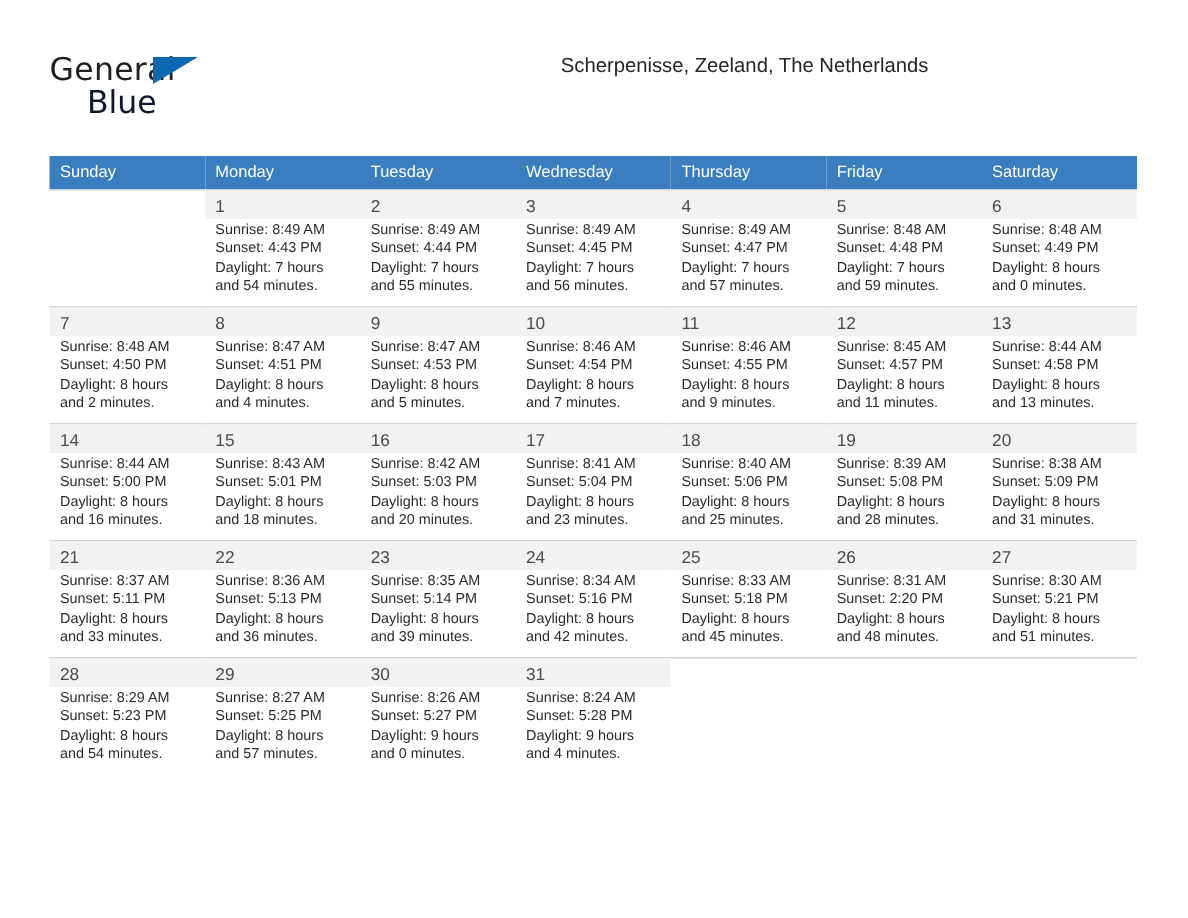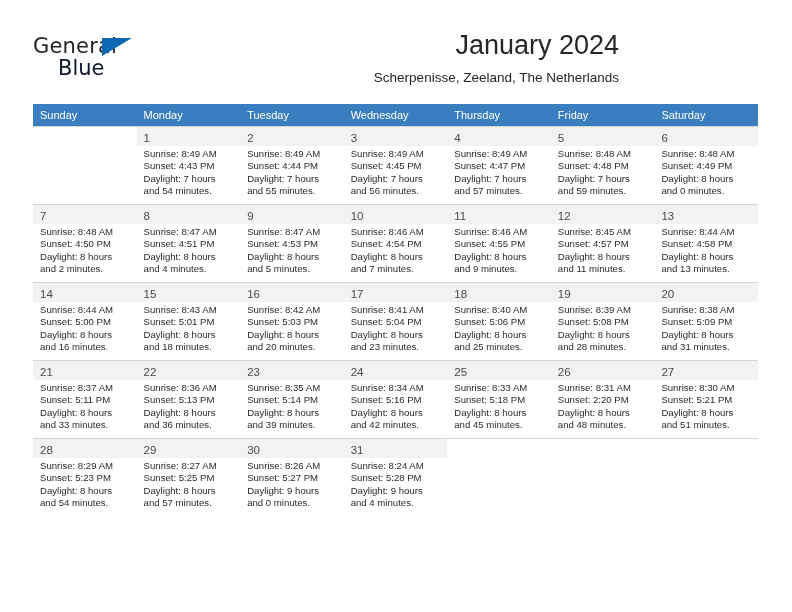--- a/index.html
+++ b/index.html
@@ -146,21 +146,20 @@
 
   <div class="header">
 
     <div class="brand">
       <span class="brand-general">General</span>
       <span class="brand-triangle"></span>
       <span class="brand-blue">Blue</span>
     </div>
 
     <div class="title-block">
-      <div class="cal-title">January 2024</div>
       <div class="cal-subtitle">Scherpenisse, Zeeland, The Netherlands</div>
     </div>
 
   </div>
 
   <table class="calendar">
     <thead>
       <tr>
         <th>Sunday</th>
         <th>Monday</th>

